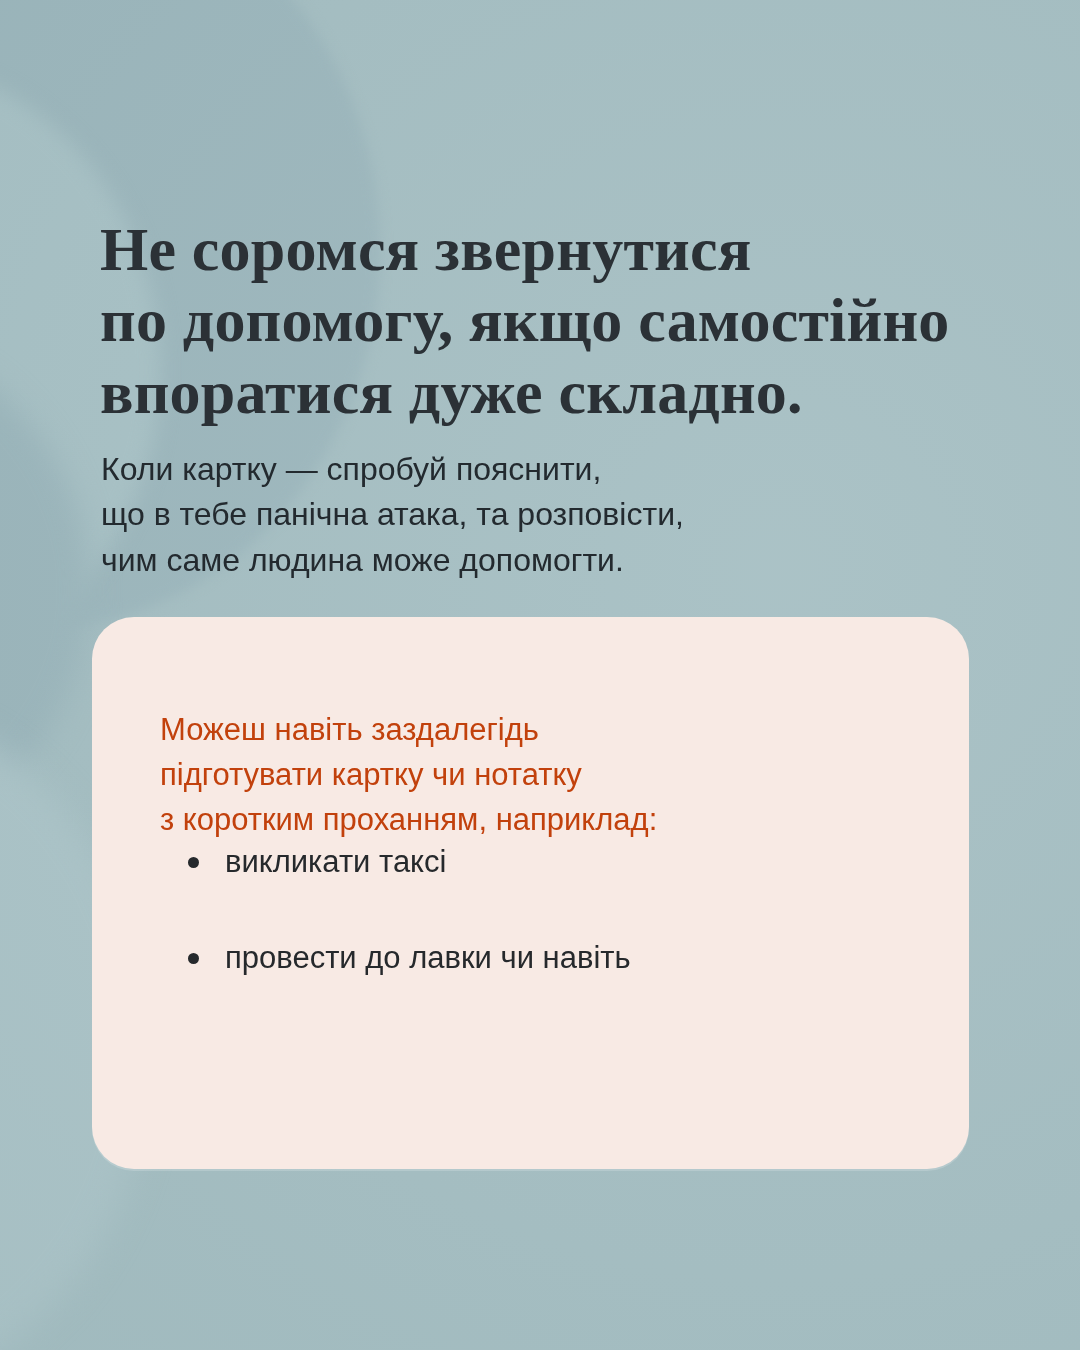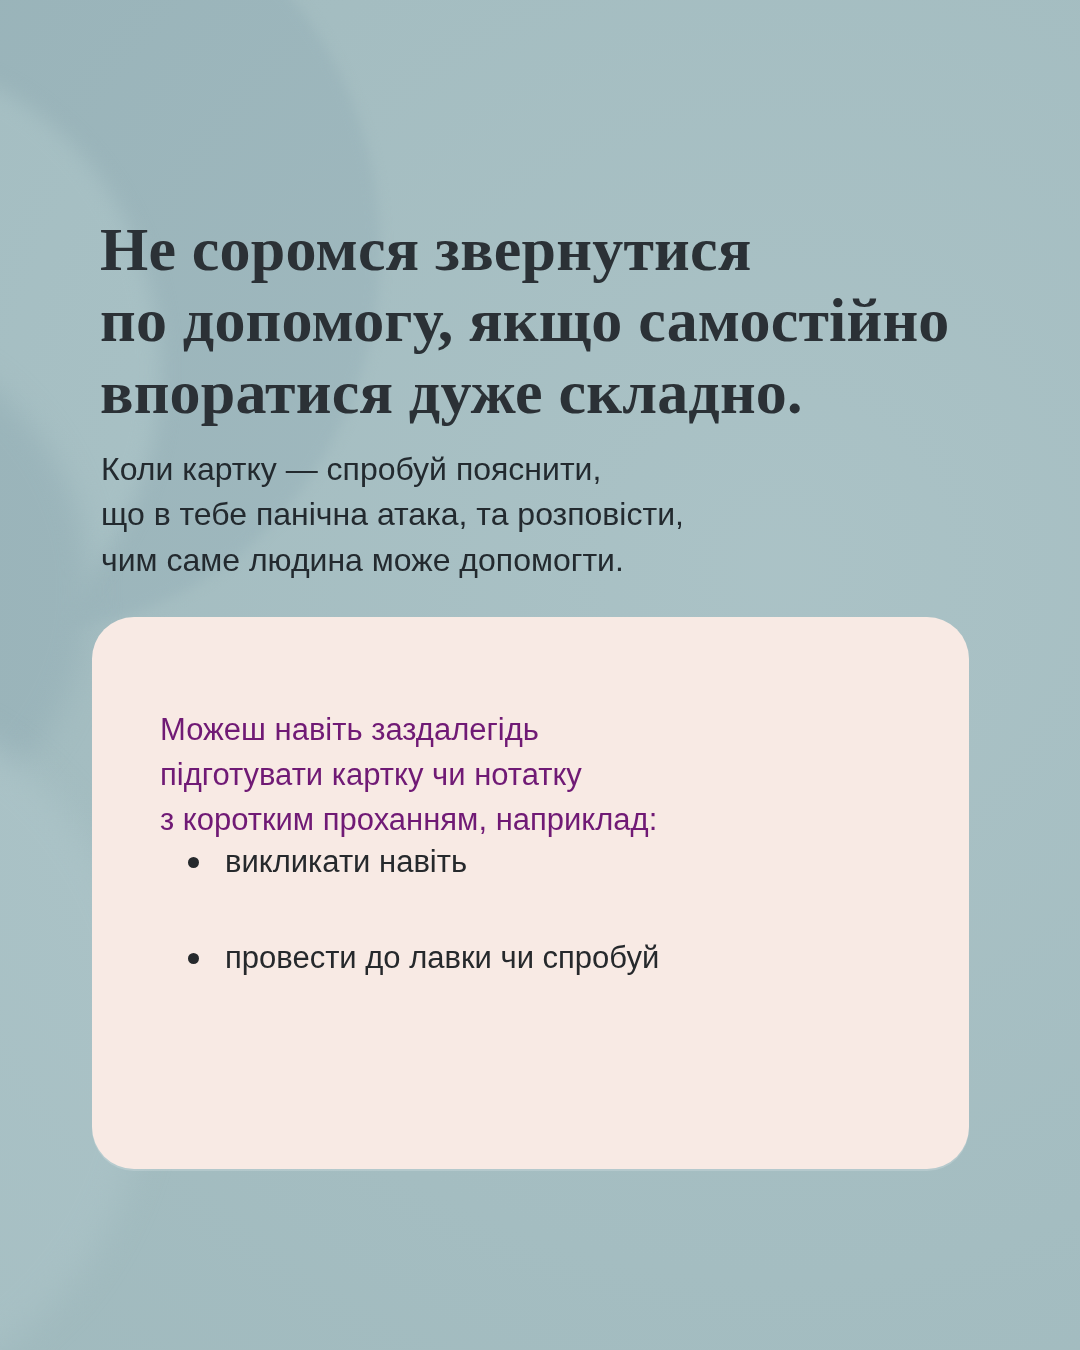--- a/index.html
+++ b/index.html
@@ -111,21 +111,21 @@
     box-shadow: 0 2px 0 rgba(255,255,255,0.18);
   }
 
   .card-title {
     position: absolute;
     left: 68px;
     top: 60px;
     width: 760px;
     font-size: 31px;
     line-height: 1.45;
-    color: #701a75;
+    color: #c2410c;
     white-space: pre-line;
   }
 
   .bullets {
     position: absolute;
     left: 78px;
     top: 225px;
     width: 760px;
     margin: 0;
     padding: 0;
@@ -171,23 +171,23 @@
 чим саме людина може допомогти.</p>
 
     <div class="card">
       <p class="card-title">Можеш навіть заздалегідь
 підготувати картку чи нотатку
 з коротким проханням, наприклад:</p>
 
       <ul class="bullets">
         <li>
           <span class="dot"></span>
-          <span>викликати навіть</span>
+          <span>викликати таксі</span>
         </li>
         <li>
           <span class="dot"></span>
-          <span>провести до лавки чи спробуй</span>
+          <span>провести до лавки чи навіть</span>
         </li>
       </ul>
     </div>
 
   </div>
 </div>
 
 </body></html>

